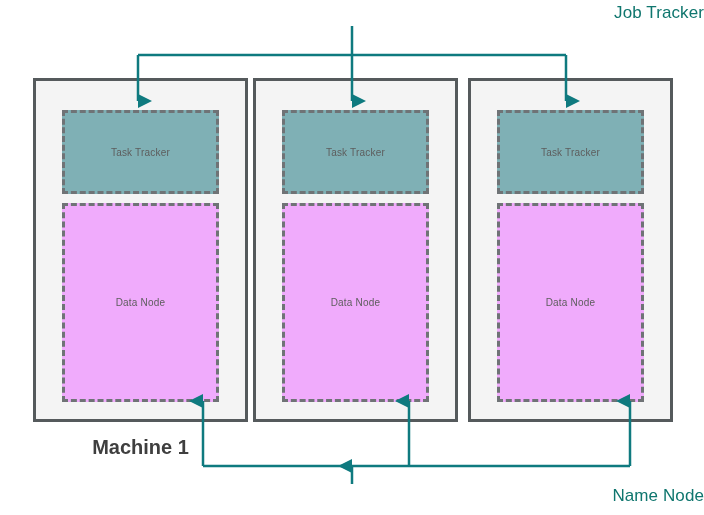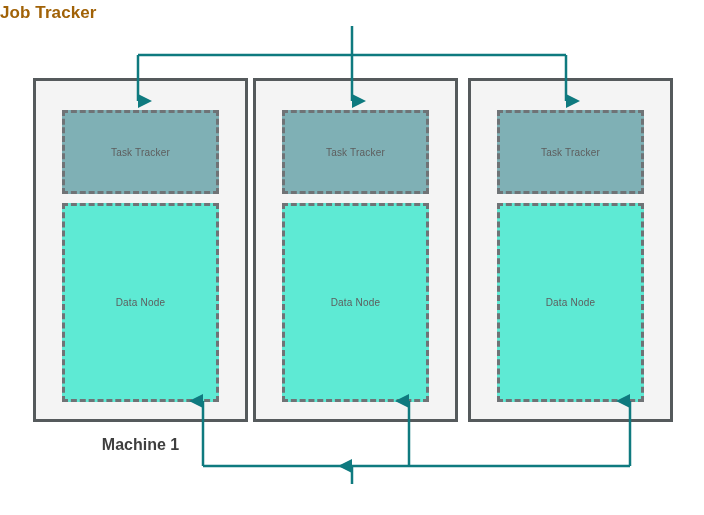--- a/index.html
+++ b/index.html
@@ -19,25 +19,25 @@
     position: absolute;
     inset: 0;
     width: 704px;
     height: 515px;
   }
 
   
   .ext-label {
     position: absolute;
     font-size: 17px;
-    font-weight: bold;
-    color: #a16207;
+    font-weight: normal;
+    color: #0f766e;
     letter-spacing: 0.1px;
     white-space: nowrap;
-    text-align: left;
+    text-align: right;
   }
   #job-tracker-label {
     left: 0;
     right: 0;
     top: 3px;
   }
   #name-node-label {
     left: 0;
     right: 0;
     top: 486px;
@@ -82,48 +82,49 @@
     letter-spacing: 0.2px;
   }
   .task-tracker {
     background: #7fb0b5;
     left: 26px;
     right: 26px;
     top: 29px;
     height: 84px;
   }
   .data-node {
-    background: #5eead4;
+    background: #f0abfc;
     left: 26px;
     right: 26px;
     top: 122px;
     bottom: 17px;
   }
 
   
   .machine-caption {
     position: absolute;
     top: 436px;
-    font-size: 16px;
+    font-size: 20px;
     font-weight: bold;
     color: #3f3f3f;
     white-space: nowrap;
     text-align: center;
   }
   #machine-caption-1 { left: 33px;  width: 215px; }
   #machine-caption-2 { left: 253px; width: 205px; }
   #machine-caption-3 { left: 468px; width: 205px; }
 </style>
 </head>
 <body>
 
 <div id="diagram-root">
 
   <div class="ext-label" id="job-tracker-label">Job Tracker</div>
 
+  <div class="ext-label" id="name-node-label">Name Node</div>
 
   <div class="machine" id="machine-1">
     <div class="inner-box task-tracker">
       <span class="inner-label">Task Tracker</span>
     </div>
     <div class="inner-box data-node">
       <span class="inner-label">Data Node</span>
     </div>
   </div>
 

